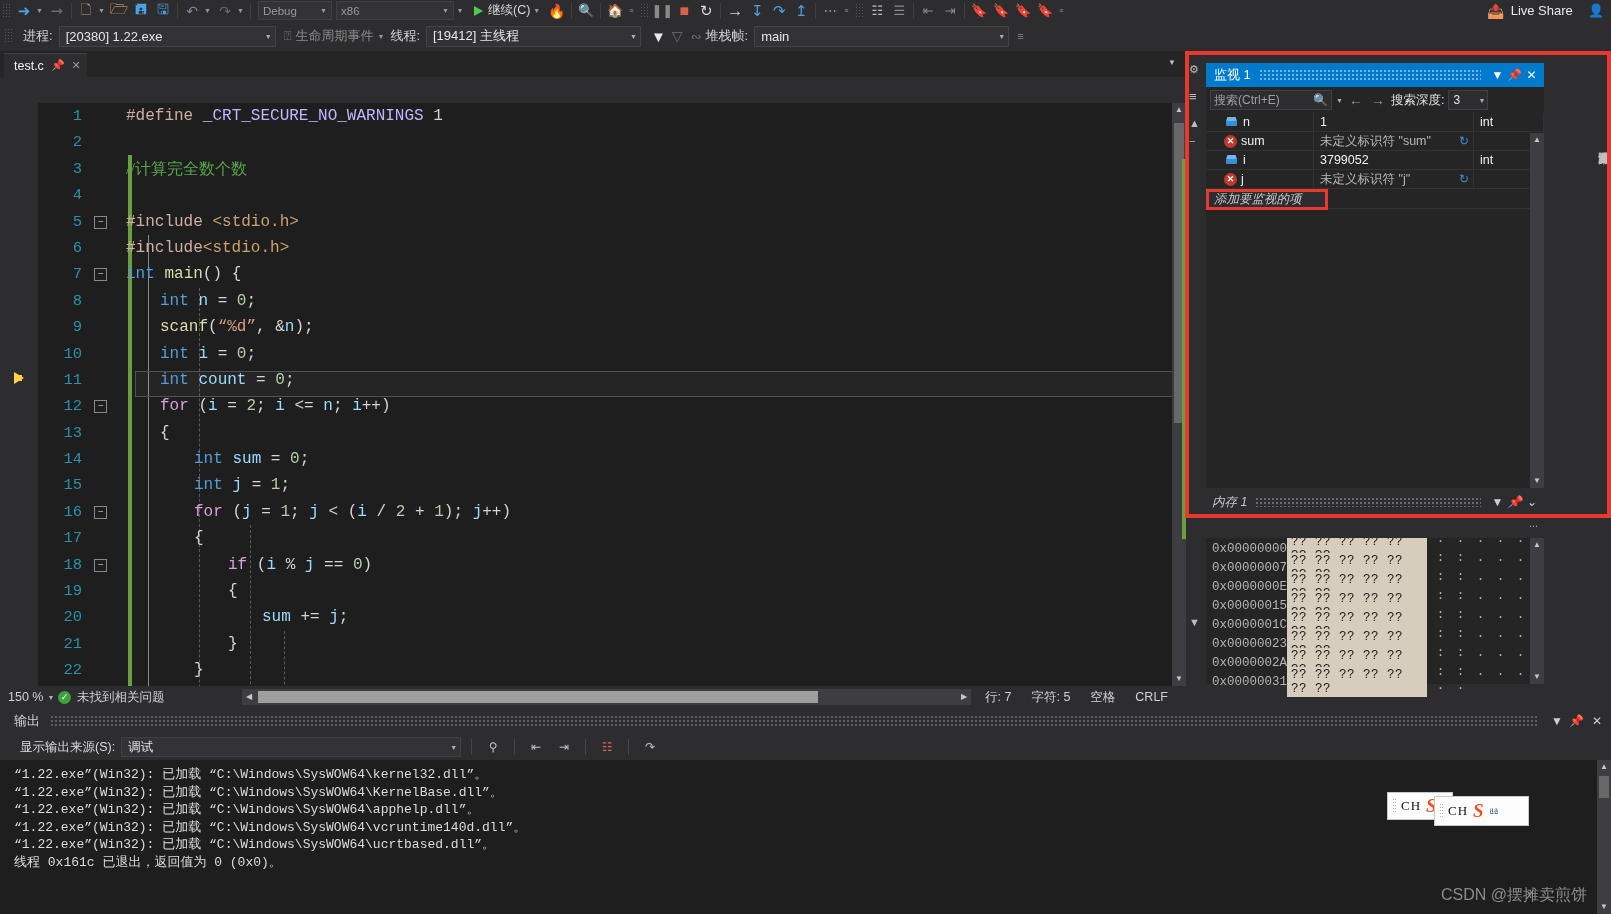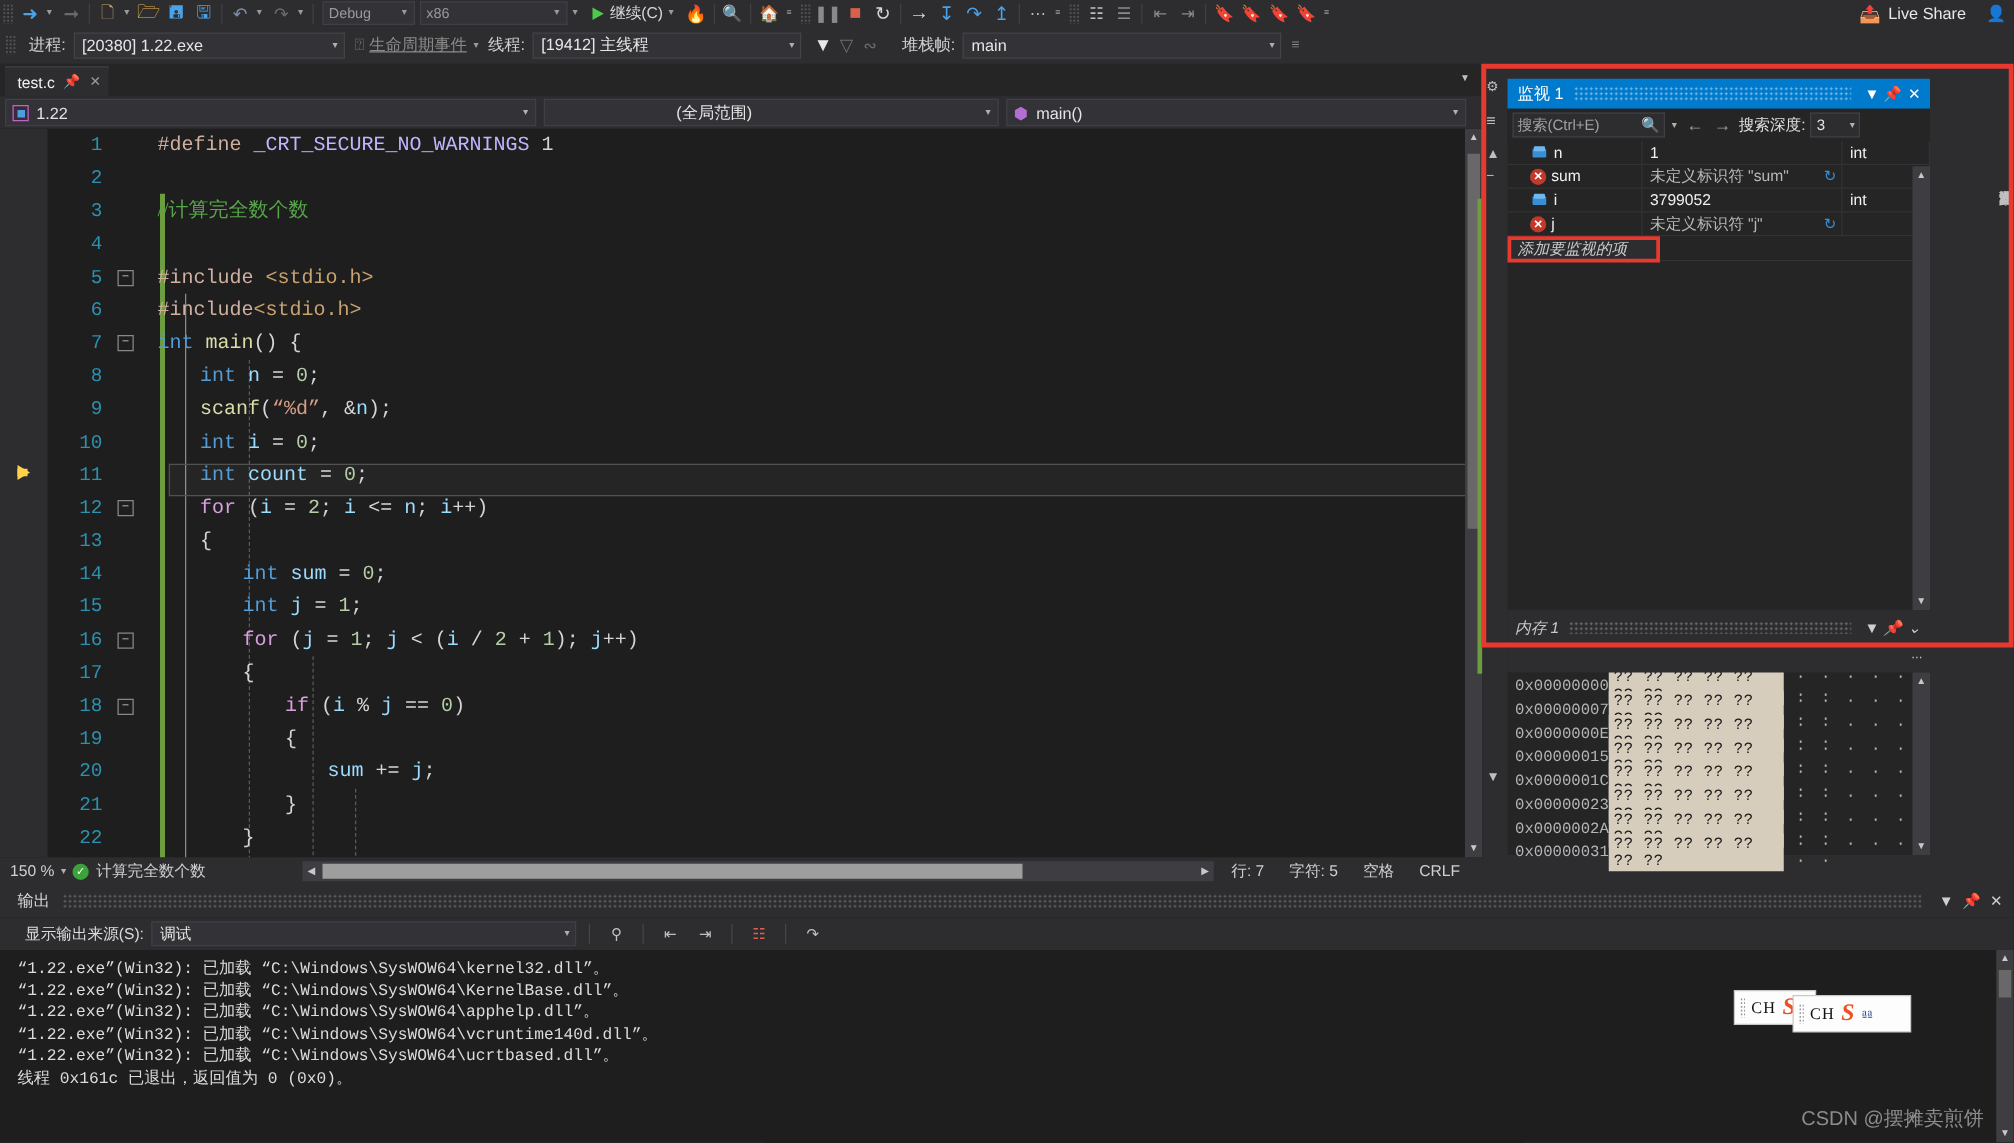--- a/index.html
+++ b/index.html
@@ -45,21 +45,21 @@
     position: absolute; left: 0; top: 21px; width: 1611px; height: 30px;
     background: #2d2d30; display: flex; align-items: center;
   }
   .lbl2 { color: #d0d0d0; font-size: 13px; margin: 0 6px 0 8px; white-space: nowrap; }
   .combo2 {
     height: 21px; background: #333337; border: 1px solid #434346;
     display: flex; align-items: center; padding: 0 3px 0 6px;
     color: #e6e6e6; font-size: 13px; justify-content: space-between;
   }
   .combo2 .ca { font-size: 7px; color: #b0b0b0; padding-left: 8px; }
-  .dim { color: #8a8a8a; text-decoration: underline; }
+  .dim { color: #8a8a8a; }
 
   
   .tabstrip {
     position: absolute; left: 0; top: 51px; width: 1186px; height: 26px;
     background: #252526;
   }
   .tab-active {
     position: absolute; left: 4px; top: 2px; height: 24px;
     background: #2d2d30; border-top: 1px solid #3f3f46;
     display: flex; align-items: center; padding: 0 6px 0 10px; gap: 7px;
@@ -430,59 +430,37 @@
     <span class="lbl2 dim" style="margin-left:4px;">生命周期事件</span>
     <span class="tb-caret">▼</span>
     <span class="lbl2" style="margin-left:6px;">线程:</span>
     <div class="combo2" style="width:215px;">
       <span>[19412] 主线程</span>
       <span class="ca">▼</span>
     </div>
     <span style="margin-left:10px;color:#e8e8e8;font-size:15px;">▼</span>
     <span style="margin-left:6px;color:#6e6e6e;font-size:14px;">▽</span>
     <span style="margin-left:8px;color:#6e6e6e;font-size:13px;">∾</span>
-    <span class="lbl2" style="margin-left:20px;">堆栈帧:</span>
+    <span class="lbl2" style="margin-left:4px;">堆栈帧:</span>
     <div class="combo2" style="width:255px;">
       <span>main</span>
       <span class="ca">▼</span>
     </div>
     <span style="margin-left:8px;color:#8a8a8a;font-size:11px;">≡</span>
   </div>
 
   <div class="tabstrip">
     <div class="tab-active">
       <span>test.c</span>
       <span class="tab-pin">📌</span>
       <span class="tab-x">✕</span>
     </div>
     <span class="tabstrip-caret">▼</span>
   </div>
 
-  <div class="navbar">
-    <div class="navsel" style="width:425px;margin-left:4px;">
-      <span class="inner">
-        <span class="ico-sq"></span>
-        <span>1.22</span>
-      </span>
-      <span class="ca">▼</span>
-    </div>
-    <div class="navsel" style="width:364px;margin-left:6px;">
-      <span class="inner">
-        <span style="padding-left:100px;">(全局范围)</span>
-      </span>
-      <span class="ca">▼</span>
-    </div>
-    <div class="navsel" style="width:368px;margin-left:6px;">
-      <span class="inner">
-        <span class="ico-cube">⬢</span>
-        <span>main()</span>
-      </span>
-      <span class="ca">▼</span>
-    </div>
-  </div>
 
   <div class="editor">
     <div class="ed-margin"></div>
     <div class="arrow-cur"></div>
     <div class="chgbar"></div>
 
     <div class="guide-solid" style="left:148px; top:132px; height:560px;"></div>
     <div class="guide" style="left:199px; top:185px; height:505px;"></div>
     <div class="guide" style="left:250px; top:422px; height:270px;"></div>
     <div class="guide" style="left:284px; top:528px; height:165px;"></div>
@@ -499,21 +477,21 @@
     </div>
   </div>
 
   <div class="edstatus">
     <div class="zoomsel">
       <span>150 %</span>
       <span style="font-size:7px;color:#b0b0b0;">▼</span>
     </div>
     <div style="display:flex;align-items:center;gap:6px;width:180px;">
       <span class="okcirc">✓</span>
-      <span>计算完全数个数</span>
+      <span>未找到相关问题</span>
     </div>
     <div class="hscroll">
       <div class="lt">◀</div>
       <div class="hthumb"></div>
       <div class="rt">▶</div>
     </div>
     <div class="st-item">行: 7</div>
     <div class="st-item">字符: 5</div>
     <div class="st-item">空格</div>
     <div class="st-item" style="padding-right:18px;">CRLF</div>

